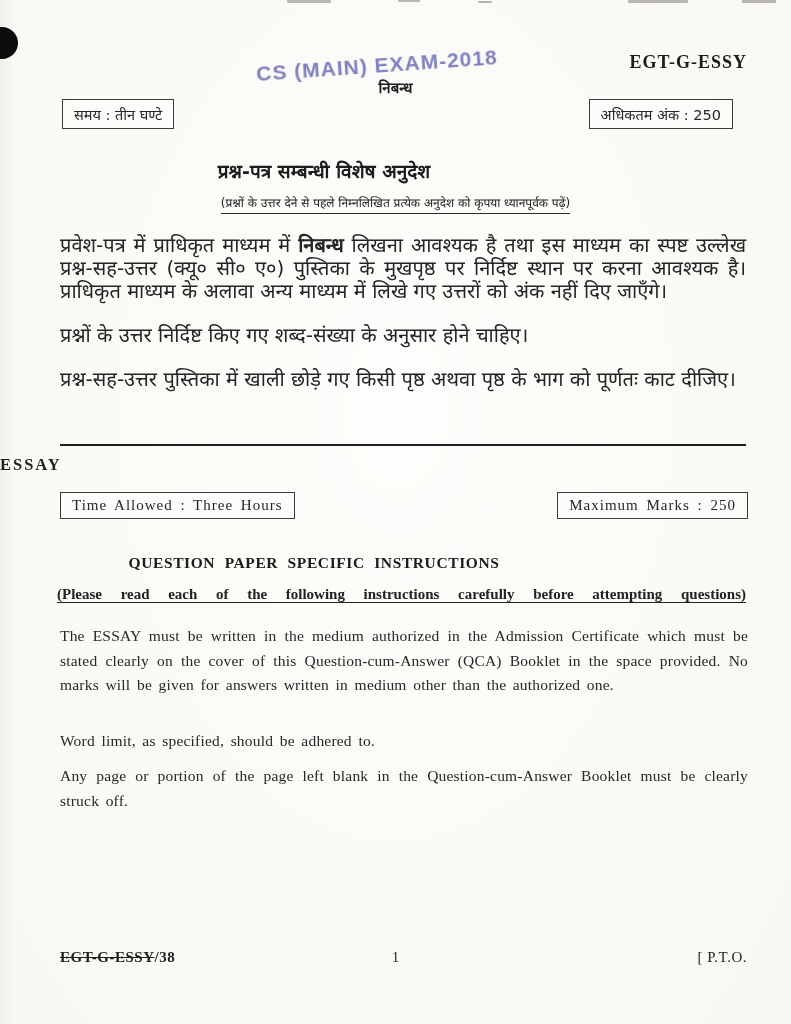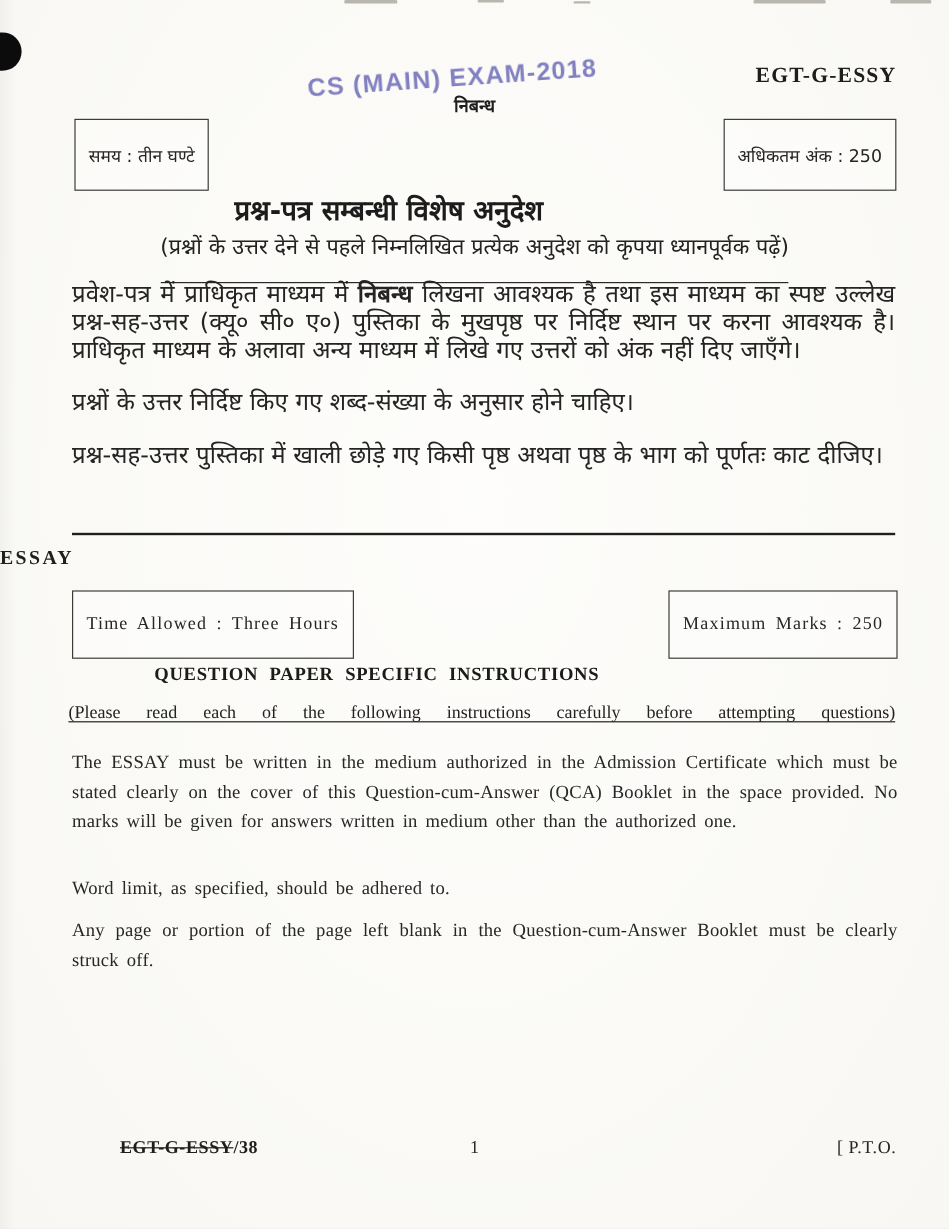--- a/index.html
+++ b/index.html
@@ -37,39 +37,39 @@
     color:#1d1d1d;
   }
   .subject-hi{
     position:absolute;left:0;top:77px;width:791px;text-align:center;
     font-family:"DejaVu Sans", sans-serif;
     font-weight:bold;font-size:15px;color:#1e1e1e;
   }
   .infobox{
     position:absolute;
     border:1.6px solid #3c3c3c;
-    padding:19px 11px;
+    padding:4px 11px;
     font-size:14.5px;
     background:rgba(255,255,255,0.35);
     white-space:nowrap;
   }
   .infobox.hi{font-family:"DejaVu Sans", sans-serif;}
   .infobox.en{font-family:"Liberation Serif", serif;letter-spacing:1px;word-spacing:3px;font-size:15px;}
   .hi-head{
     position:absolute;left:0;width:648px;text-align:center;
     font-family:"DejaVu Sans", sans-serif;
-    font-weight:bold;font-size:23px;color:#1c1c1c;
+    font-weight:bold;font-size:19px;color:#1c1c1c;
   }
   .hi-subhead-wrap{position:absolute;left:0;width:791px;text-align:center;}
   .hi-subhead{
     display:inline-block;
     font-family:"DejaVu Sans", sans-serif;
-    font-size:18px;color:#222;
+    font-size:12px;color:#222;
     border-bottom:1.4px solid #2a2a2a;
-    padding-bottom:18px;
+    padding-bottom:2px;
   }
   .hi-para{
     position:absolute;left:60px;width:686px;
     font-family:"DejaVu Sans", sans-serif;
     font-size:20px;line-height:23px;color:#242424;
     text-align:justify;
   }
   .hi-para b{font-weight:bold;}
   .rule{
     position:absolute;left:60px;width:686px;height:2px;background:#1f1f1f;
@@ -81,29 +81,30 @@
   .en-head{
     position:absolute;left:0;width:628px;text-align:center;
     font-weight:bold;font-size:15.5px;letter-spacing:0.6px;word-spacing:5px;color:#1b1b1b;
   }
   .en-subhead{
     position:absolute;left:57px;width:689px;
     font-size:15px;color:#222;
     text-align:justify;text-align-last:justify;
     text-decoration:underline;text-underline-offset:3px;
     word-spacing:2px;
+    font-weight:bold;
   }
   .en-para{
     position:absolute;left:60px;width:688px;
     font-size:15.5px;line-height:24.5px;color:#272727;
     text-align:justify;word-spacing:2.5px;letter-spacing:0.2px;
   }
   .footer-left{
     position:absolute;left:60px;top:949px;
-    font-weight:bold;font-size:15px;color:#1e1e1e;letter-spacing:0.5px;margin-left:40px;
+    font-weight:bold;font-size:15px;color:#1e1e1e;letter-spacing:0.5px;
   }
   .footer-left .struck{text-decoration:line-through;font-family:"Liberation Serif", serif;}
   .footer-page{
     position:absolute;left:0;top:949px;width:791px;text-align:center;
     font-size:15px;color:#2a2a2a;
   }
   .footer-pto{
     position:absolute;right:44px;top:949px;
     font-size:15px;color:#252525;letter-spacing:0.5px;
   }
@@ -121,21 +122,21 @@
 
   <div class="blob"></div>
 
   <div class="stamp">CS (MAIN) EXAM-2018</div>
 
   <div class="paper-code">EGT-G-ESSY</div>
 
   <div class="subject-hi">निबन्ध</div>
 
   <div class="infobox hi" style="left:62px;top:99px;">समय : तीन घण्टे</div>
-  <div class="infobox hi" style="right:44px;top:99px;">अधिकतम अंक : 250</div>
+  <div class="infobox hi" style="right:58px;top:99px;">अधिकतम अंक : 250</div>
 
   <div class="hi-head" style="top:158px;">प्रश्न-पत्र सम्बन्धी विशेष अनुदेश</div>
   <div class="hi-subhead-wrap" style="top:193px;">
     <span class="hi-subhead">(प्रश्नों के उत्तर देने से पहले निम्नलिखित प्रत्येक अनुदेश को कृपया ध्यानपूर्वक पढ़ें)</span>
   </div>
 
   <div class="hi-para" style="top:234px;"><span>प्रवेश-पत्र में प्राधिकृत माध्यम में </span><b>निबन्ध</b><span> लिखना आवश्यक है तथा इस माध्यम का स्पष्ट उल्लेख प्रश्न-सह-उत्तर (क्यू० सी० ए०) पुस्तिका के मुखपृष्ठ पर निर्दिष्ट स्थान पर करना आवश्यक है। प्राधिकृत माध्यम के अलावा अन्य माध्यम में लिखे गए उत्तरों को अंक नहीं दिए जाएँगे।</span></div>
   <div class="hi-para" style="top:368px;">प्रश्न-सह-उत्तर पुस्तिका में खाली छोड़े गए किसी पृष्ठ अथवा पृष्ठ के भाग को पूर्णतः काट दीजिए।</div>
   <div class="hi-para" style="top:324px;">प्रश्नों के उत्तर निर्दिष्ट किए गए शब्द-संख्या के अनुसार होने चाहिए।</div>
 

